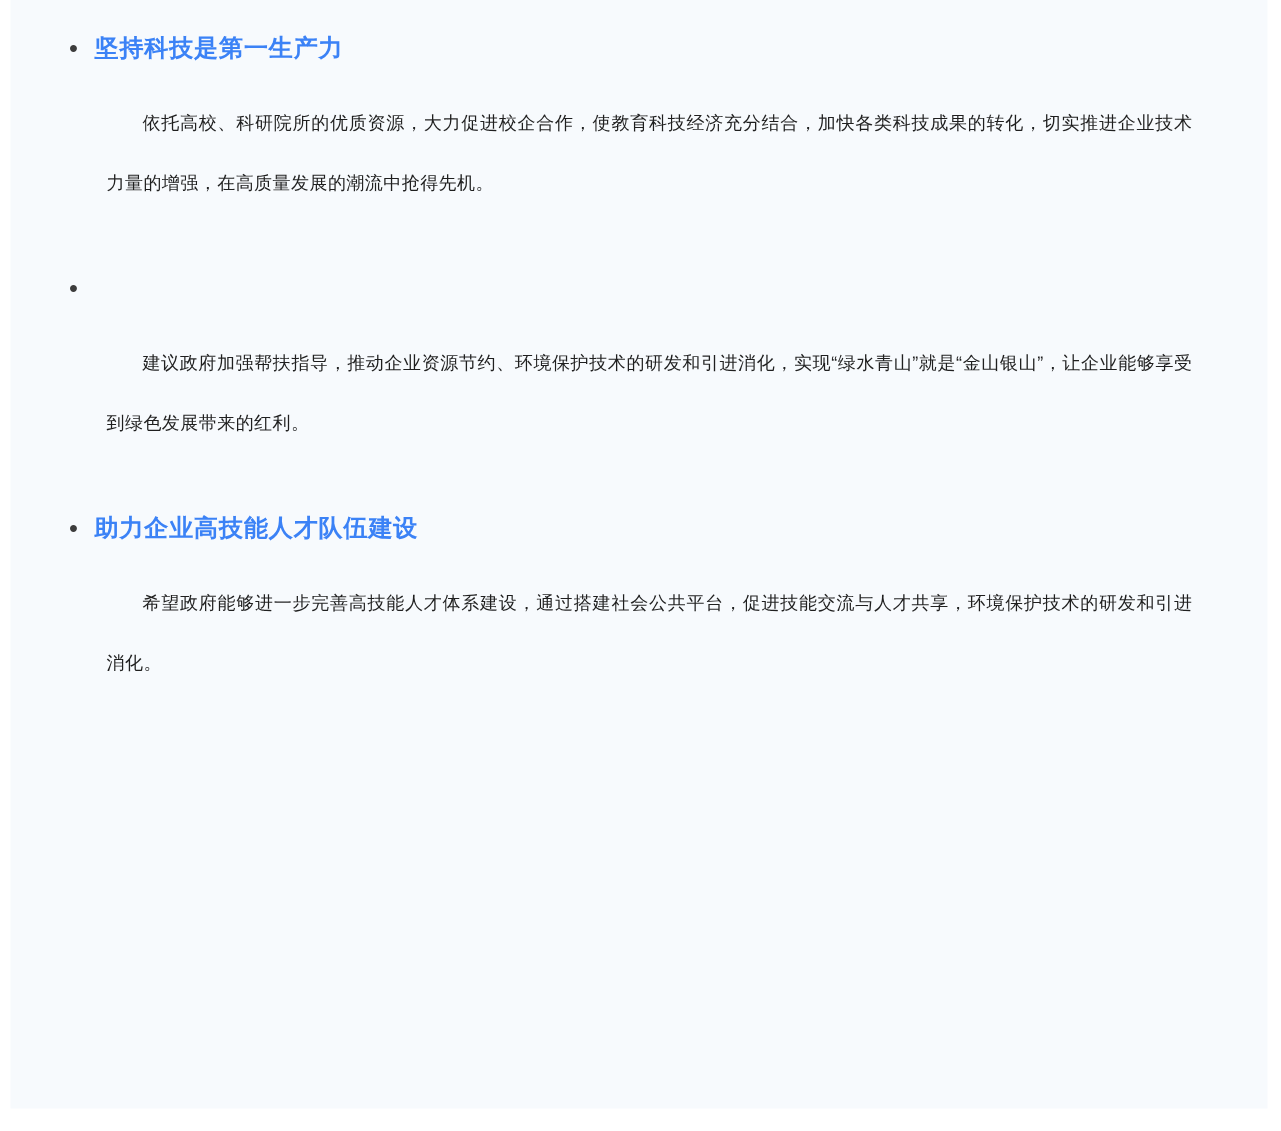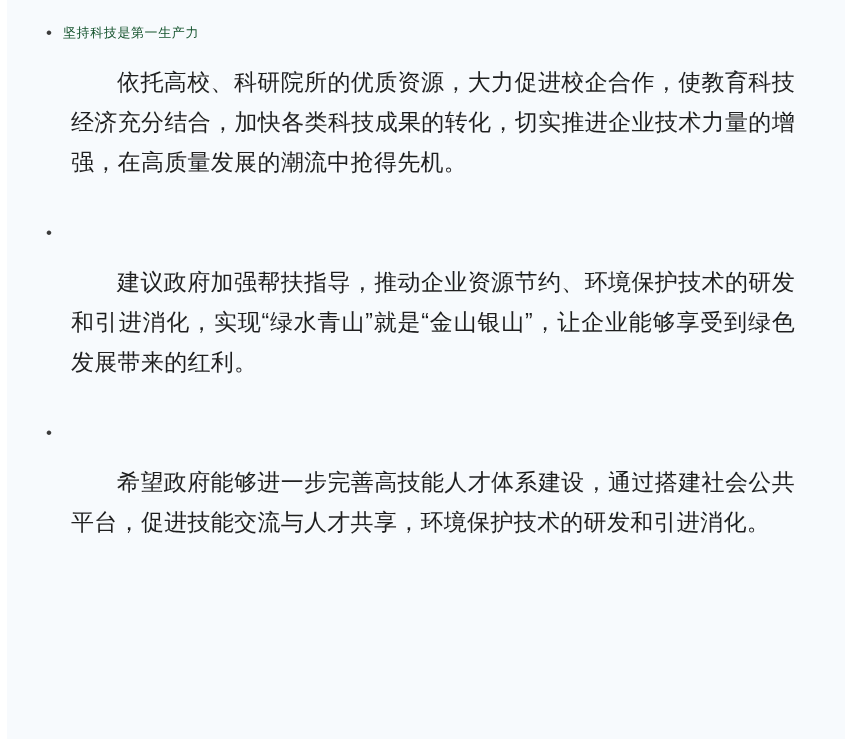--- a/index.html
+++ b/index.html
@@ -73,30 +73,30 @@
     flex: 0 0 auto;
     width: 22px;
     color: #3c3c3c;
     font-size: 17px;
     line-height: 30px;
     text-align: left;
     padding-left: 5px;
     box-sizing: border-box;
   }
   .heading-text {
-    font-size: 13px;
-    font-weight: normal;
-    color: #14532d;
+    font-size: 16px;
+    font-weight: bold;
+    color: #3b82f6;
     line-height: 30px;
     letter-spacing: 0.6px;
   }
   .para {
     margin: 14px 0 0 0;
     padding: 0 4px 0 30px;
-    font-size: 23px;
+    font-size: 12px;
     color: #1f1f1f;
     line-height: 40px;
     text-align: justify;
     text-indent: 2em;
     letter-spacing: 0.3px;
   }
   .gap-after-para {
     height: 24px;
   }
 </style>
@@ -125,20 +125,21 @@
         <span class="bullet">•</span>
       </div>
       <p class="para">建议政府加强帮扶指导，推动企业资源节约、环境保护技术的研发和引进消化，实现“绿水青山”就是“金山银山”，让企业能够享受到绿色发展带来的红利。</p>
     </div>
 
     <div class="gap-after-para"></div>
 
     <div class="section">
       <div class="heading">
         <span class="bullet">•</span>
+        <span class="heading-text">助力企业高技能人才队伍建设</span>
       </div>
       <p class="para">希望政府能够进一步完善高技能人才体系建设，通过搭建社会公共平台，促进技能交流与人才共享，环境保护技术的研发和引进消化。</p>
     </div>
 
   </div>
 
   <div class="bottom-band">
     <div class="inner"></div>
   </div>
 

